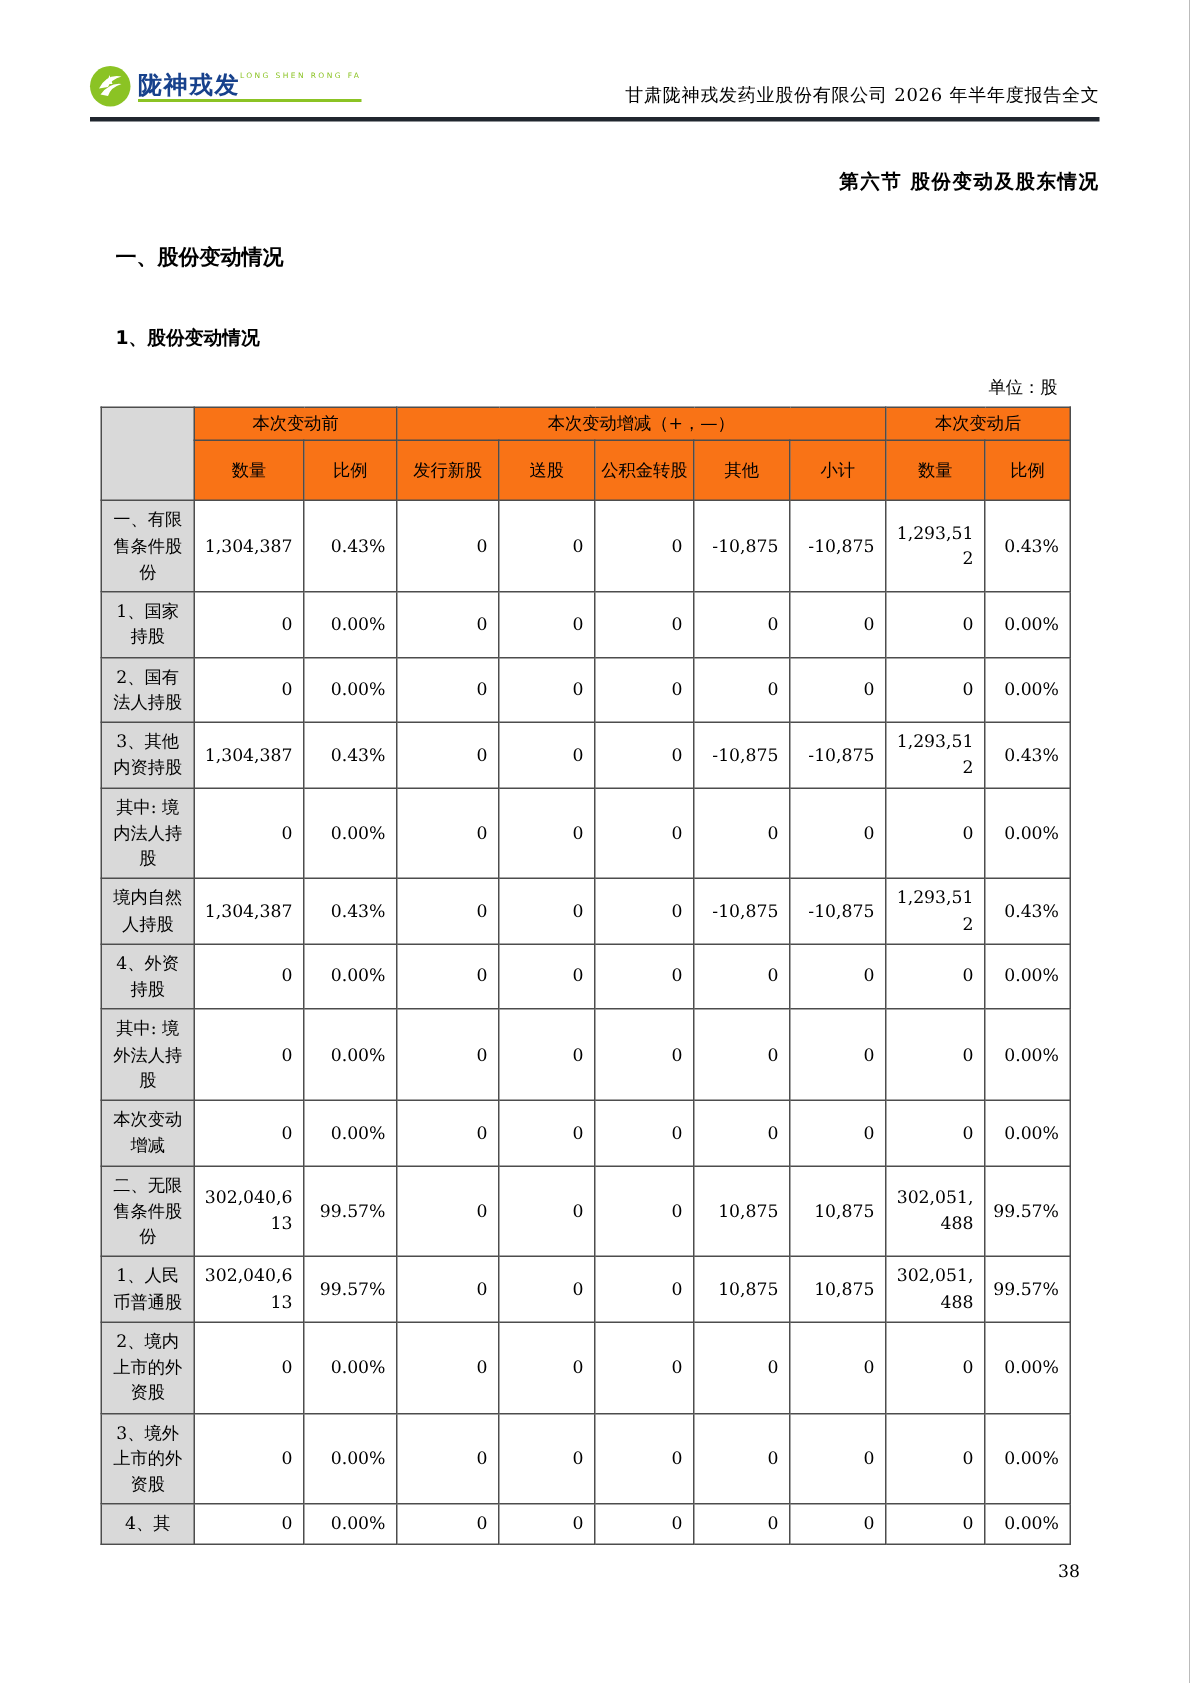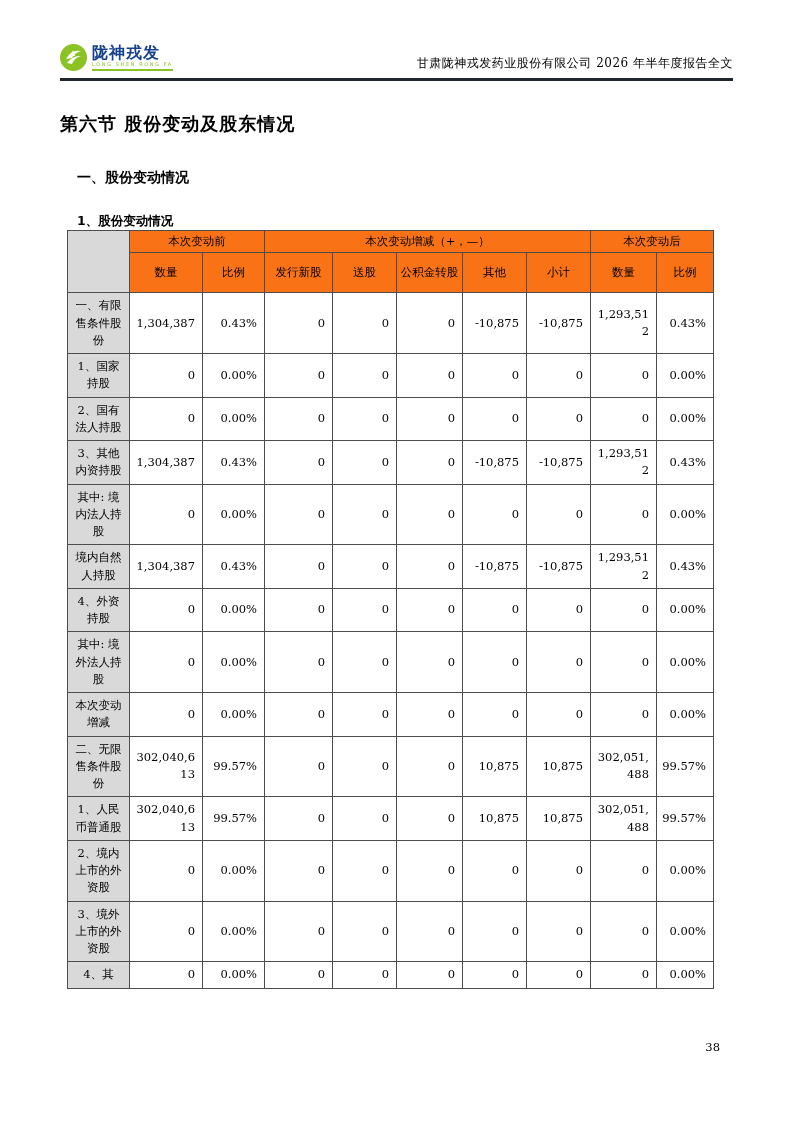--- a/index.html
+++ b/index.html
@@ -24,48 +24,48 @@
     border-bottom: 3px solid #20262e;
   }
   .logo-block { display: flex; align-items: center; gap: 5px; }
   .logo-circle {
     width: 27px; height: 27px; border-radius: 50%;
     background: #8bc324;
     position: relative;
     flex: 0 0 auto;
   }
   .logo-circle svg { position: absolute; left: 3px; top: 3px; }
-  .logo-text { display: flex; flex-direction: column; border-bottom: 2px solid #8bc324; padding-bottom: 1px; }
+  .logo-text { display: flex; flex-direction: row; border-bottom: 2px solid #8bc324; padding-bottom: 1px; }
   .logo-cn {
     font-family: "DejaVu Sans", "Liberation Sans", sans-serif;
     font-weight: bold; font-size: 16px; line-height: 17px;
     color: #17418c; letter-spacing: 1px;
   }
   .logo-en {
     font-family: "DejaVu Sans", "Liberation Sans", sans-serif;
     font-size: 5px; line-height: 7px; color: #8bc324; letter-spacing: 1.6px;
   }
   .doc-title { font-size: 12px; line-height: 16px; letter-spacing: 0.5px; }
 
   
   .chapter-title {
     margin-top: 31px;
-    text-align: left;
+    text-align: right;
     font-family: "DejaVu Sans", "Liberation Sans", sans-serif;
     font-weight: bold;
-    font-size: 18px;
+    font-size: 13px;
     letter-spacing: 1px;
   }
   .section-heading {
     margin-top: 33px; margin-left: 17px;
     font-family: Liberation Sans, sans-serif;
     font-weight: bold; font-size: 14px;
   }
   .subsection-heading {
-    margin-top: 26px; margin-left: 17px;
+    margin-top: 36px; margin-left: 17px;
     font-family: "DejaVu Sans", "Liberation Sans", sans-serif;
     font-weight: bold; font-size: 12.5px;
   }
   .unit-note {
     margin-top: 17px; margin-right: 28px; margin-bottom: 5px;
     text-align: right;
     font-size: 11.5px;
   }
 
   
@@ -139,20 +139,21 @@
         <span class="logo-cn">陇神戎发</span>
         <span class="logo-en">LONG SHEN RONG FA</span>
       </span>
     </div>
     <div class="doc-title">甘肃陇神戎发药业股份有限公司 2026 年半年度报告全文</div>
   </div>
 
   <div class="chapter-title">第六节 股份变动及股东情况</div>
   <div class="section-heading">一、股份变动情况</div>
   <div class="subsection-heading">1、股份变动情况</div>
+  <div class="unit-note">单位：股</div>
 
   <table class="share-table">
     <colgroup>
       <col class="c-label">
         <col class="c-qty1">
         <col class="c-pct1">
         <col class="c-new">
         <col class="c-bonus">
       <col class="c-fund">
         <col class="c-other">

